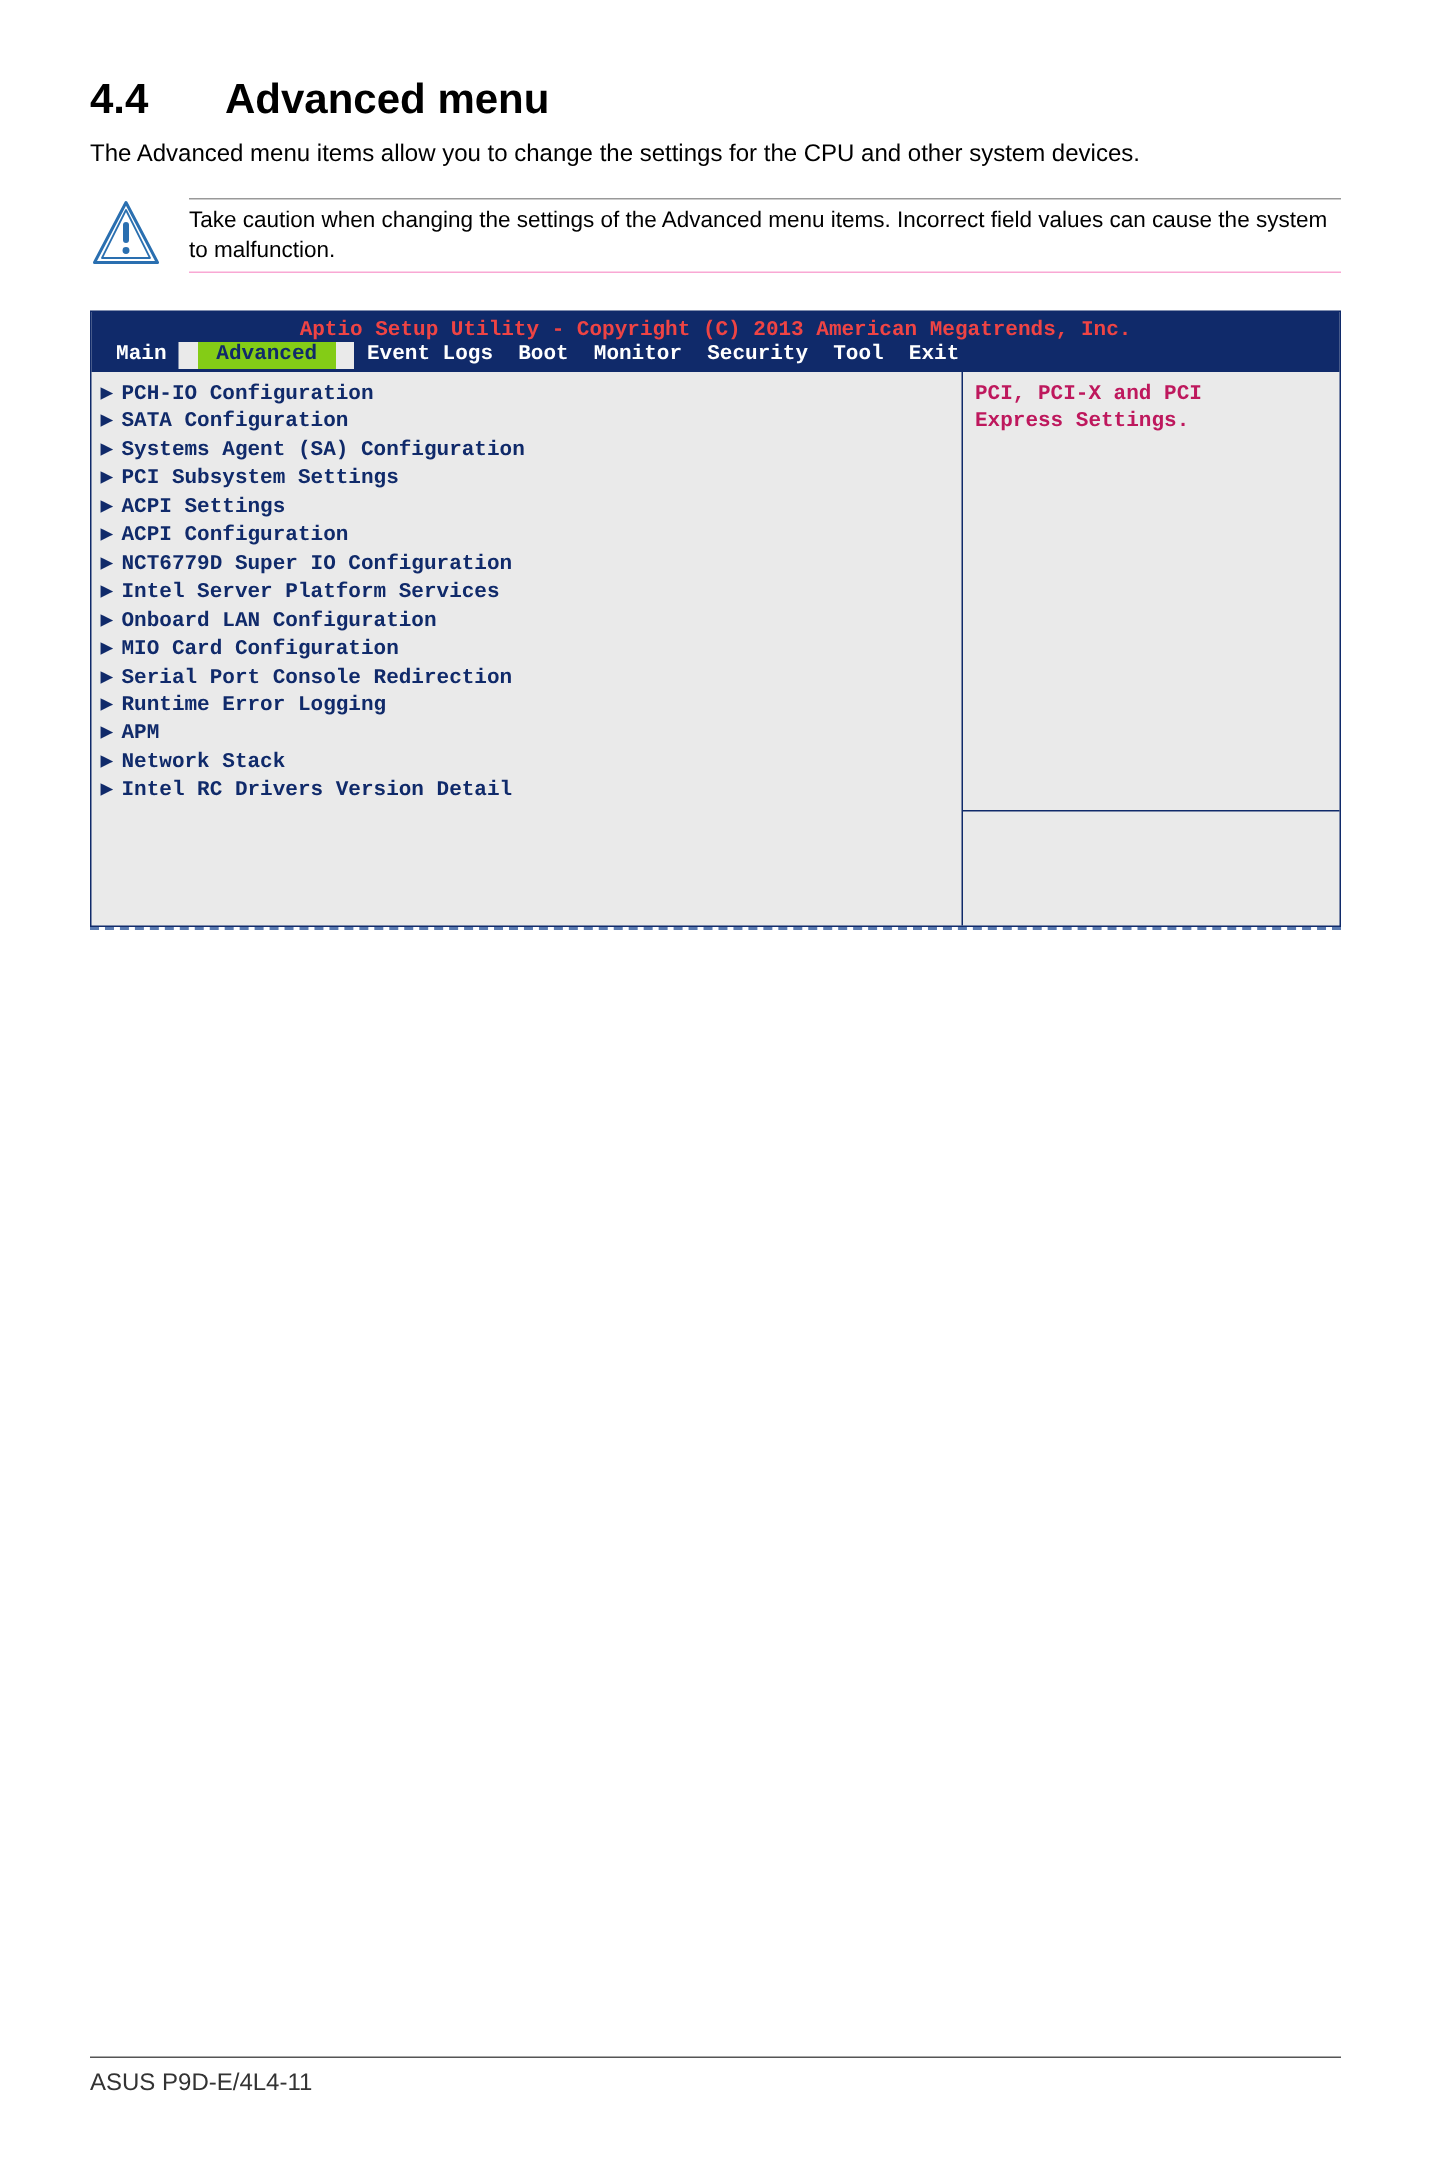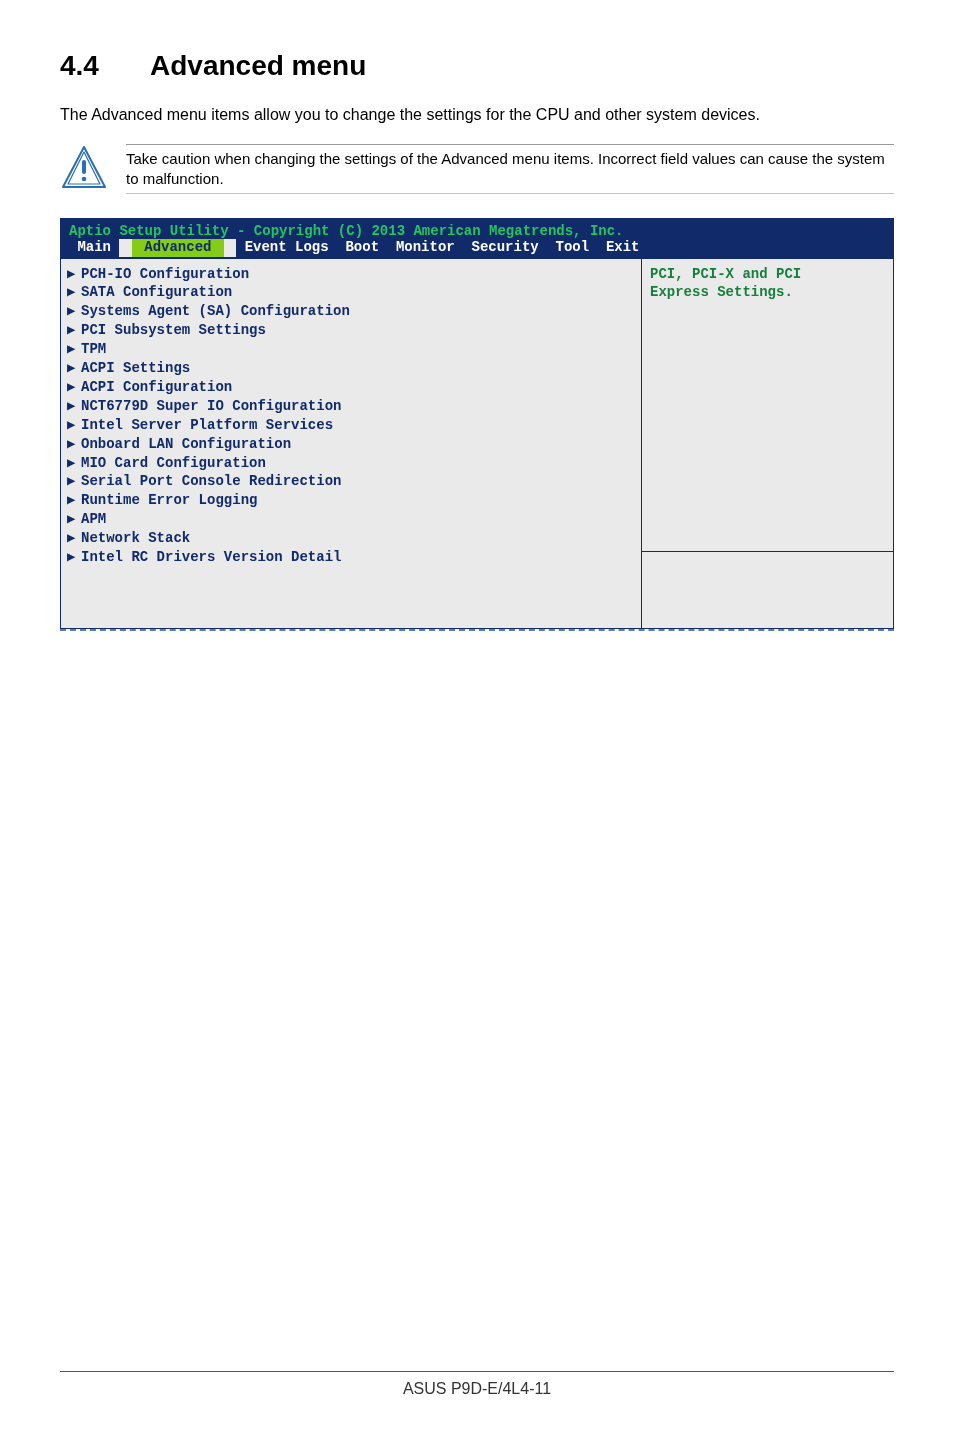--- a/index.html
+++ b/index.html
@@ -12,21 +12,21 @@
   }
   .page {
     padding: 50px 60px 30px 60px;
     box-sizing: border-box;
     min-height: 1438px;
     position: relative;
   }
   .section-heading {
     font-size: 28px;
     font-weight: bold;
-    margin: 0 0 22px 0;
+    margin: 0 0 10px 0;
   }
   .section-number { display: inline-block; width: 90px; }
   .intro-text {
     font-size: 16px;
     line-height: 1.35;
     margin: 0 0 18px 0;
   }
   .caution-box {
     display: flex;
     align-items: flex-start;
@@ -50,22 +50,22 @@
     font-weight: bold;
     border: 1px solid #102a6a;
     background: #eaeaea;
     position: relative;
   }
   .bios-header {
     background: #102a6a;
     padding: 4px 8px 4px 8px;
   }
   .bios-title {
-    color: #22c55e;
-    text-align: left;
+    color: #ef4444;
+    text-align: center;
     white-space: pre;
   }
   .bios-tabs {
     color: #fff;
     white-space: pre;
   }
   .tab-active {
     background: #84cc16;
     color: #102a6a;
     padding: 0 4px 2px 4px;
@@ -87,21 +87,21 @@
     color: #102a6a;
     line-height: 1.35;
     white-space: pre;
   }
   .arrow {
     display: inline-block;
     width: 14px;
     color: #102a6a;
   }
   .help-text {
-    color: #15803d;
+    color: #be185d;
     line-height: 1.35;
   }
   .bios-right-divider {
     border-top: 1px solid #102a6a;
     margin: 0 -8px;
     height: 70px;
   }
   .dashed-line {
     height: 0;
     border-top: 2px dashed #5a7ab0;
@@ -109,21 +109,21 @@
   }
 
   .footer {
     position: absolute;
     bottom: 40px;
     left: 60px;
     right: 60px;
     border-top: 1px solid #555;
     padding-top: 8px;
     display: flex;
-    justify-content: center;
+    justify-content: flex-start;
     font-size: 16px;
     color: #333;
   }
 </style>
 </head>
 <body>
 
 <div class="page">
   <h2 class="section-heading">
     <span class="section-number">4.4</span><span>Advanced menu</span>
@@ -147,21 +147,20 @@
     <div class="bios-header">
       <div class="bios-title">Aptio Setup Utility - Copyright (C) 2013 American Megatrends, Inc.</div>
       <div class="bios-tabs"><span> Main </span><span class="tab-pad"> </span><span class="tab-active"> Advanced </span><span class="tab-pad"> </span><span> Event Logs  Boot  Monitor  Security  Tool  Exit</span></div>
     </div>
     <div class="bios-body">
       <div class="bios-left">
         <div class="menu-item"><span class="arrow">▶</span><span>PCH-IO Configuration</span></div>
         <div class="menu-item"><span class="arrow">▶</span><span>SATA Configuration</span></div>
         <div class="menu-item"><span class="arrow">▶</span><span>Systems Agent (SA) Configuration</span></div>
         <div class="menu-item"><span class="arrow">▶</span><span>PCI Subsystem Settings</span></div>
-        <div class="menu-item"><span class="arrow">▶</span><span>TPM</span></div>
         <div class="menu-item"><span class="arrow">▶</span><span>ACPI Settings</span></div>
         <div class="menu-item"><span class="arrow">▶</span><span>ACPI Configuration</span></div>
         <div class="menu-item"><span class="arrow">▶</span><span>NCT6779D Super IO Configuration</span></div>
         <div class="menu-item"><span class="arrow">▶</span><span>Intel Server Platform Services</span></div>
         <div class="menu-item"><span class="arrow">▶</span><span>Onboard LAN Configuration</span></div>
         <div class="menu-item"><span class="arrow">▶</span><span>MIO Card Configuration</span></div>
         <div class="menu-item"><span class="arrow">▶</span><span>Serial Port Console Redirection</span></div>
         <div class="menu-item"><span class="arrow">▶</span><span>Runtime Error Logging</span></div>
         <div class="menu-item"><span class="arrow">▶</span><span>APM</span></div>
         <div class="menu-item"><span class="arrow">▶</span><span>Network Stack</span></div>

